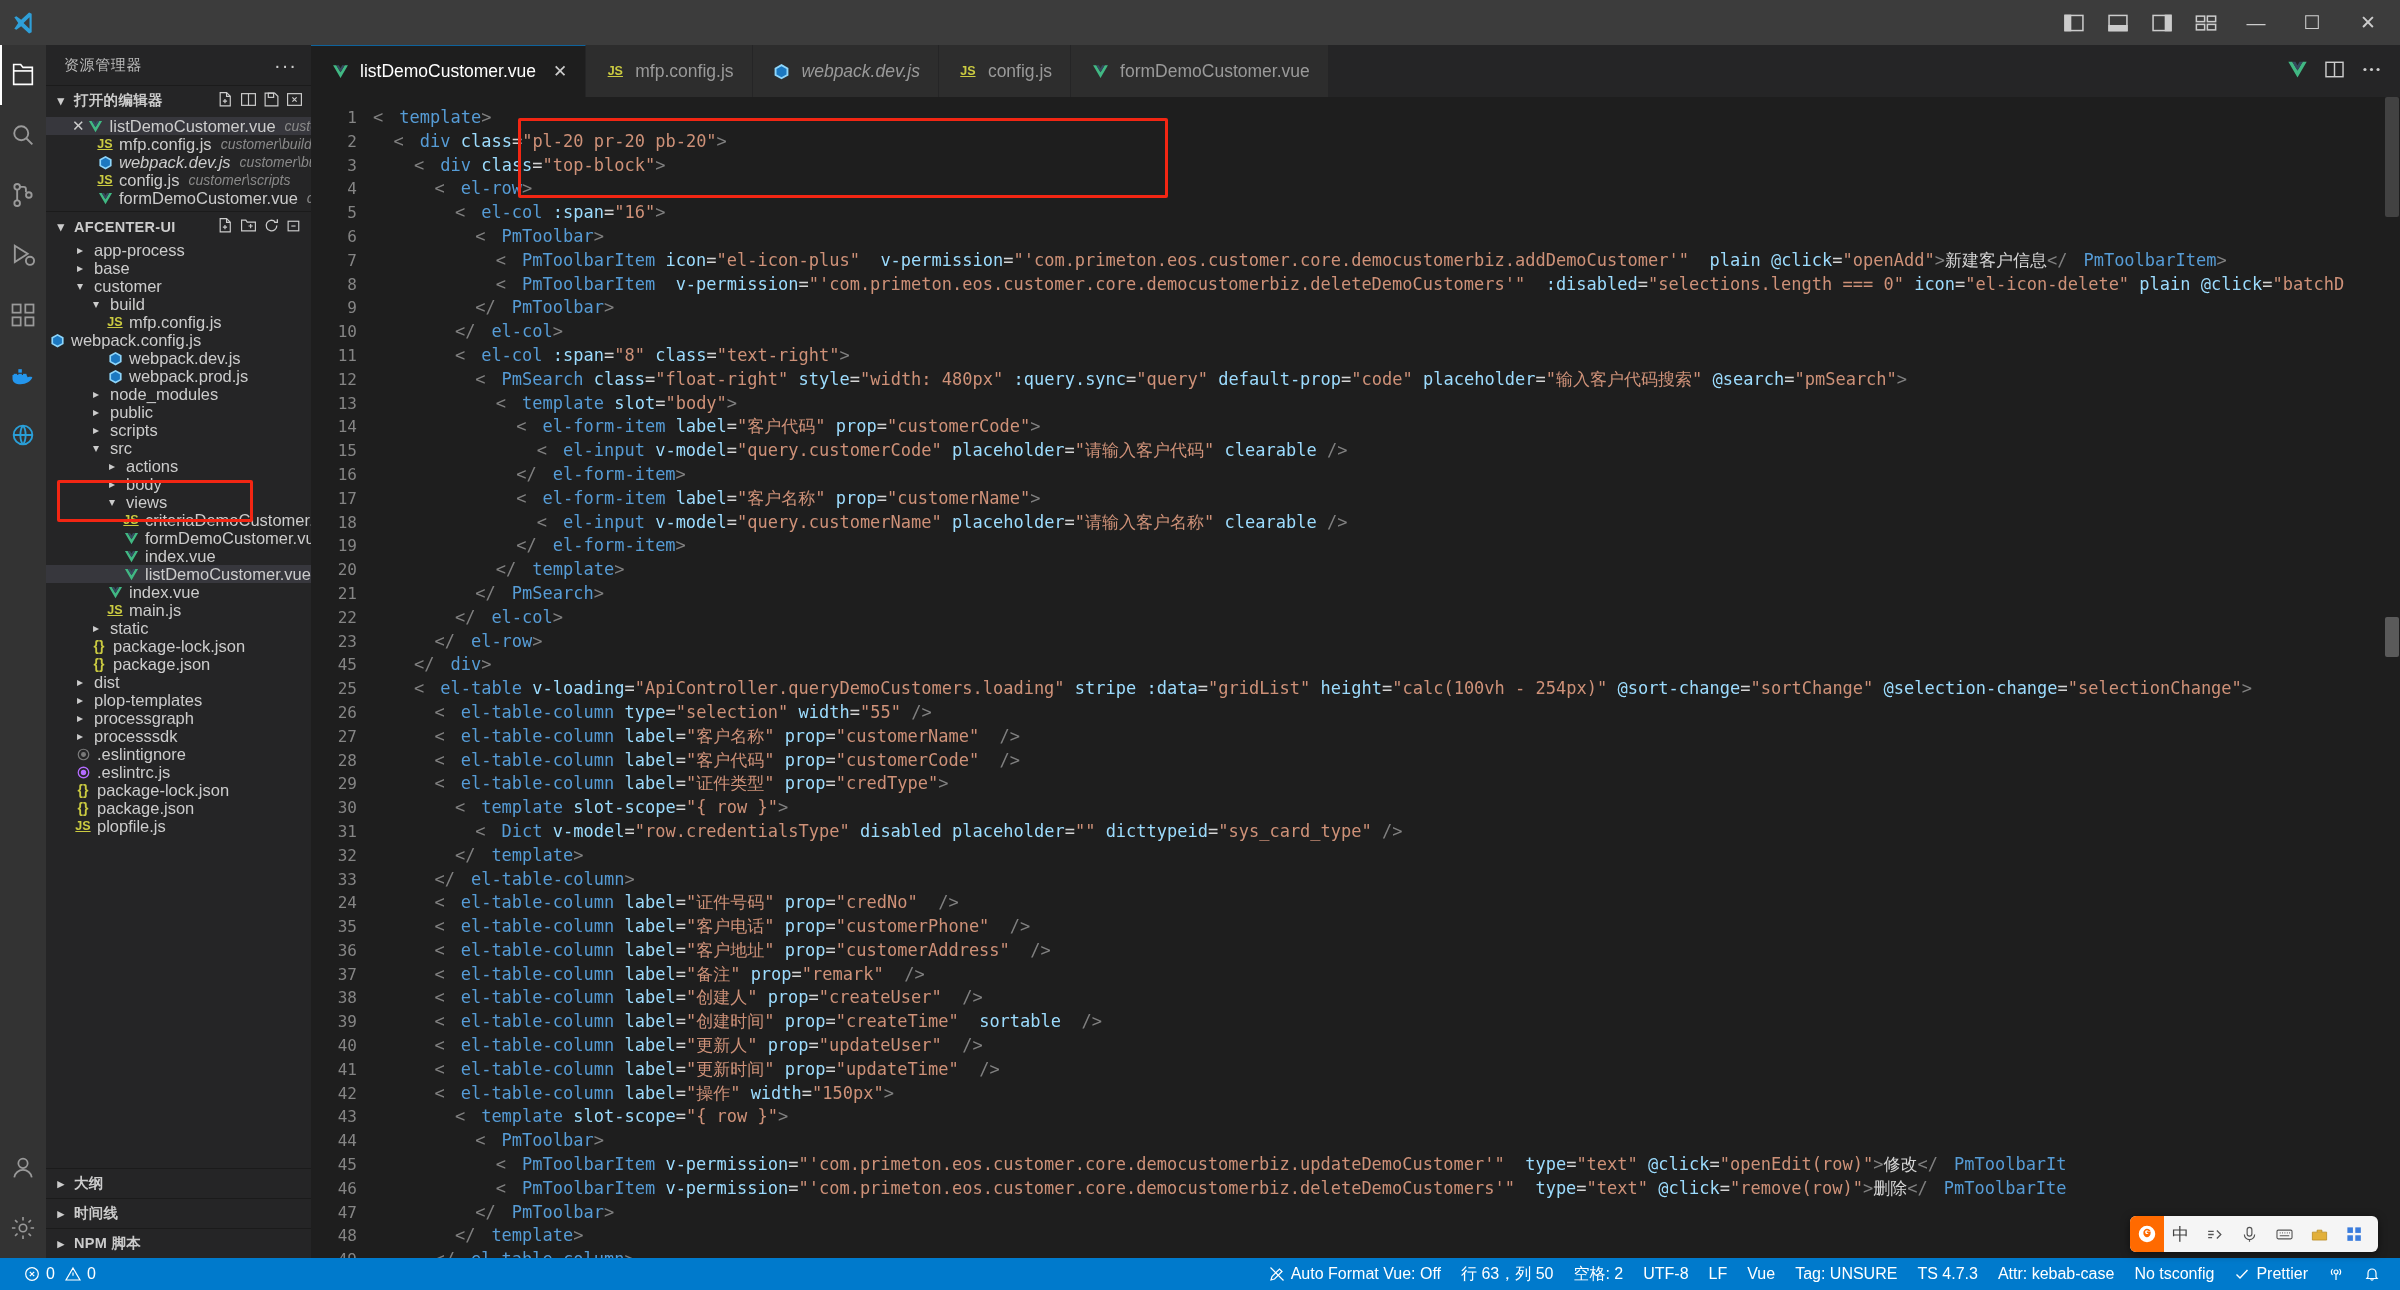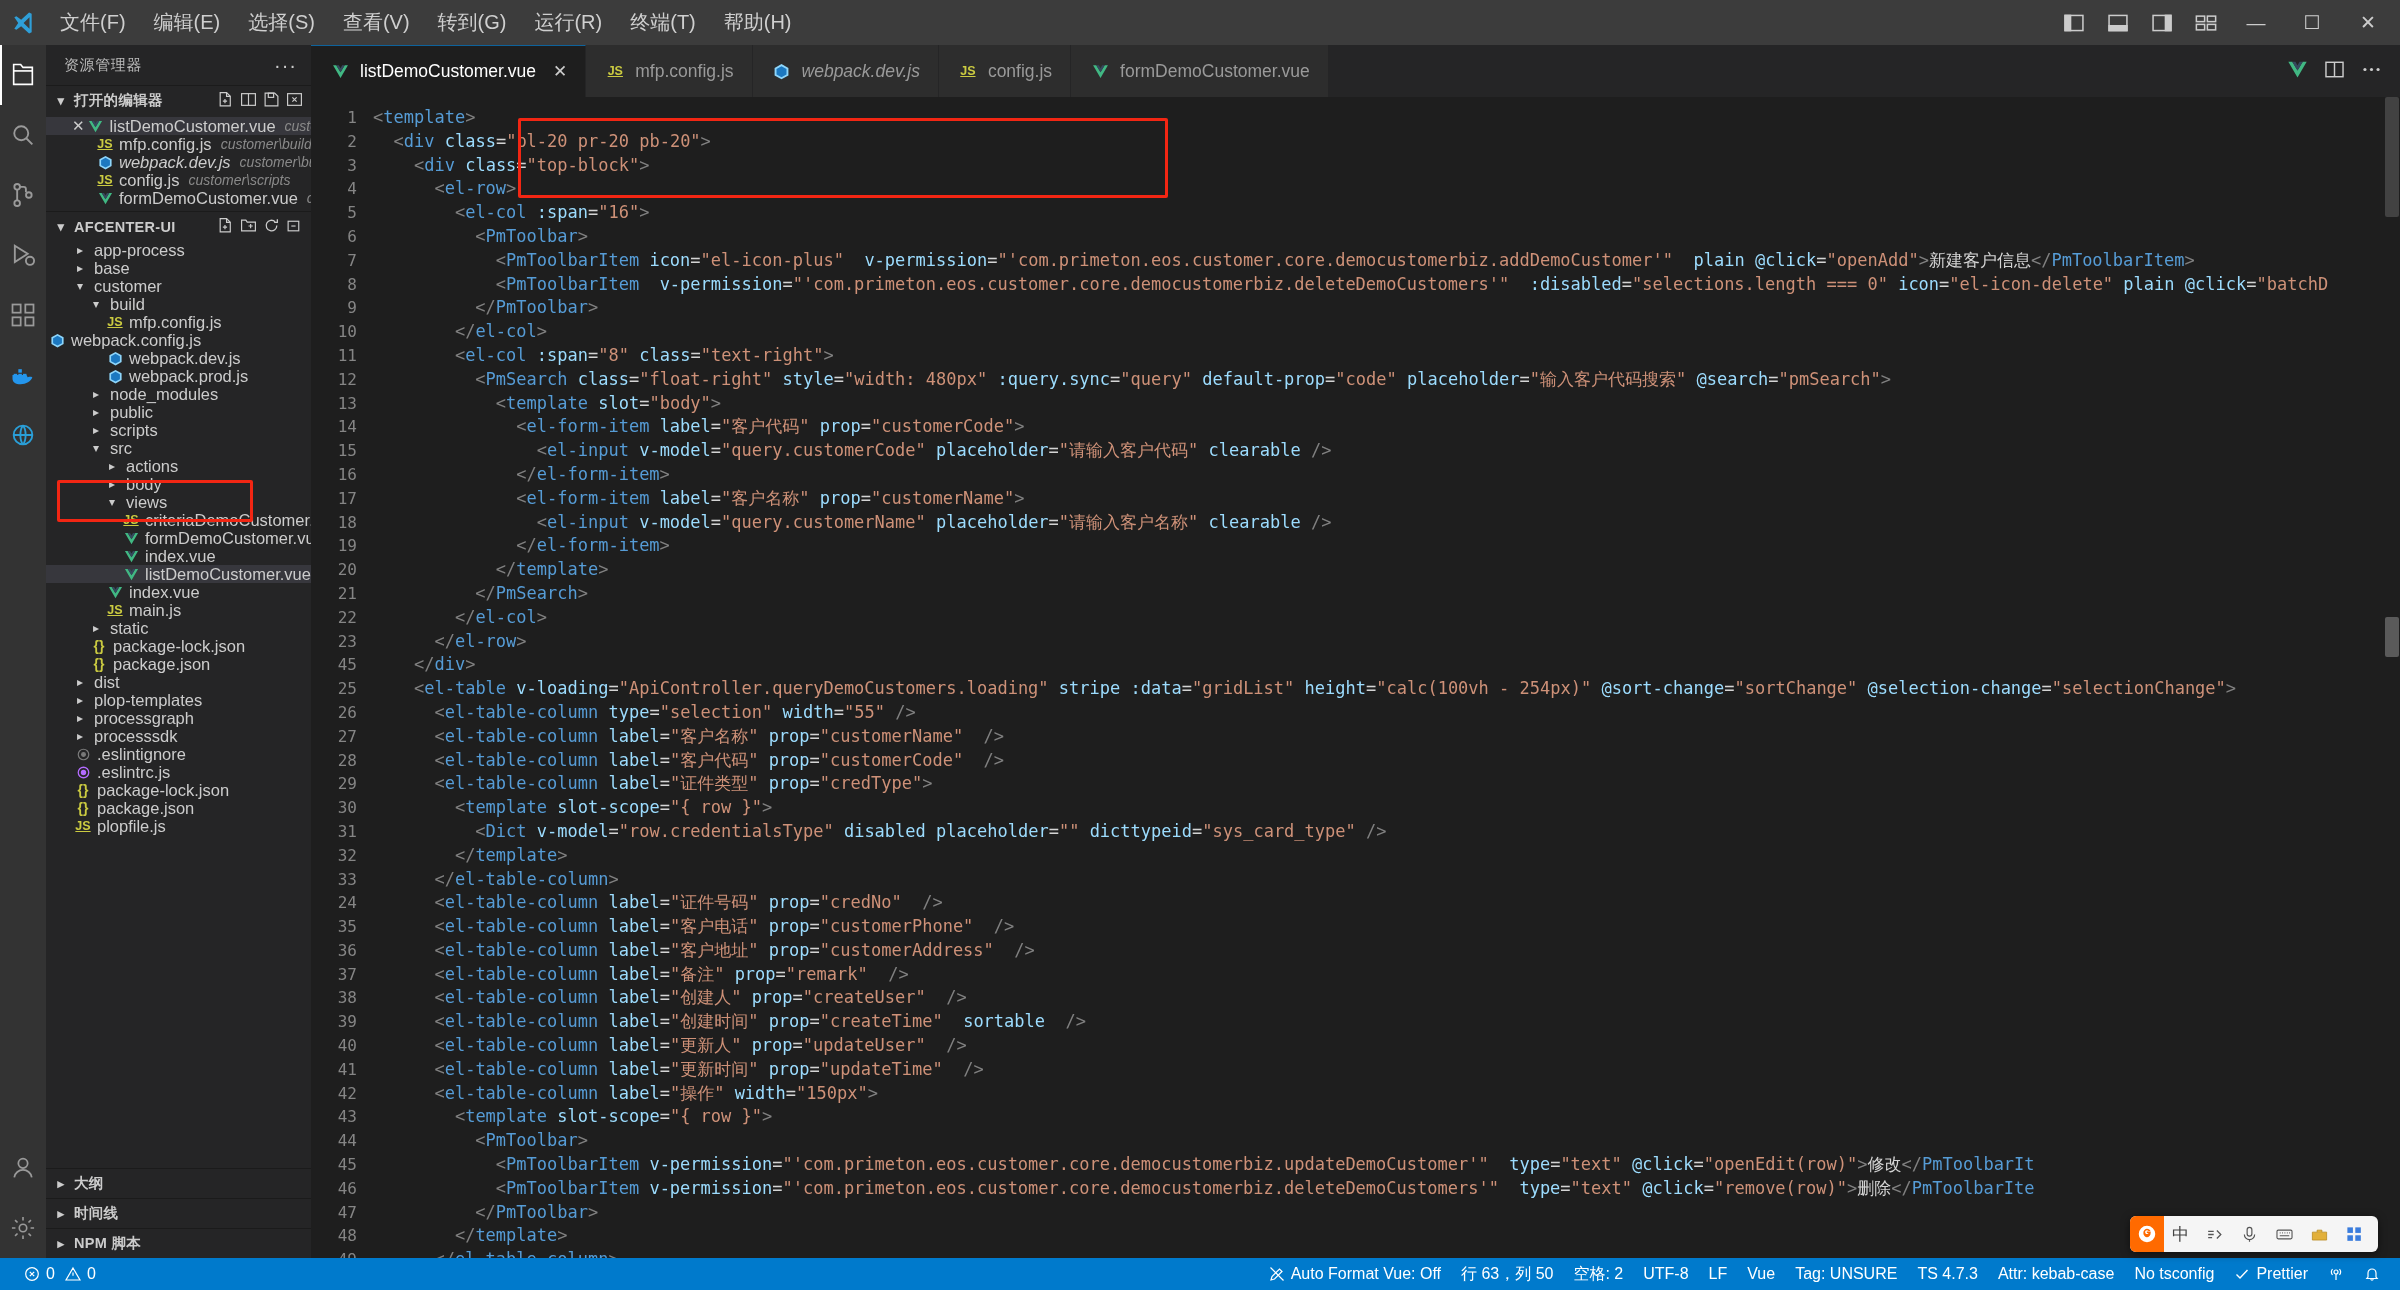--- a/index.html
+++ b/index.html
@@ -97,21 +97,21 @@
     font-family:"DejaVu Sans Mono", monospace; font-size:16px; color:#858585; line-height:23.8px;
     user-select:none;
   }
   .code {
     flex:1; padding-top:9px; font-family:"DejaVu Sans Mono", monospace; font-size:17px;
     line-height:23.8px; white-space:pre; color:#d4d4d4; overflow:hidden; position:relative;
   }
   .code .ln { height:23.8px; }
   
   .t  { color:#808080; }          
-  .tag{ color:#569cd6; }          
+  .tag{ color:#569cd6;margin-left:16px; }          
   .at { color:#9cdcfe; }          
   .st { color:#ce9178; }          
   .eq { color:#d4d4d4; }
   .txt{ color:#d4d4d4; }
 
   
   .minimap { position:absolute; right:0; top:0; bottom:0; width:16px; background:#1e1e1e; }
   .sb-thumb { position:absolute; right:1px; width:14px; background:#424242; border-radius:2px; }
 
   
@@ -138,30 +138,20 @@
 </head>
 <body>
 
 <div id="app">
 
   <div class="titlebar">
     <div class="vs-logo">
       <svg viewBox="0 0 24 24">
           <path fill="#2f9fd8" d="M17.6 2.3 10.3 9.1 5.9 5.8 4 6.7l3.6 5.3L4 17.3l1.9.9 4.4-3.3 7.3 6.8 2.4-1.1V3.4L17.6 2.3Zm.4 4.4v10.6l-5.5-5.3 5.5-5.3Z"></path>
         </svg>
-    </div>
-    <div class="menu">
-      <div class="menu-item">文件(F)</div>
-      <div class="menu-item">编辑(E)</div>
-      <div class="menu-item">选择(S)</div>
-      <div class="menu-item">查看(V)</div>
-      <div class="menu-item">转到(G)</div>
-      <div class="menu-item">运行(R)</div>
-      <div class="menu-item">终端(T)</div>
-      <div class="menu-item">帮助(H)</div>
     </div>
     <div class="title-right">
       <div class="tr-icon">
         <svg viewBox="0 0 16 16" fill="none" stroke="#ccc" stroke-width="1.1">
             <rect x="1.5" y="2.5" width="13" height="11"></rect>
             <rect x="1.5" y="2.5" width="4" height="11" fill="#ccc"></rect>
           </svg>
       </div>
       <div class="tr-icon">
         <svg viewBox="0 0 16 16" fill="none" stroke="#ccc" stroke-width="1.1">

